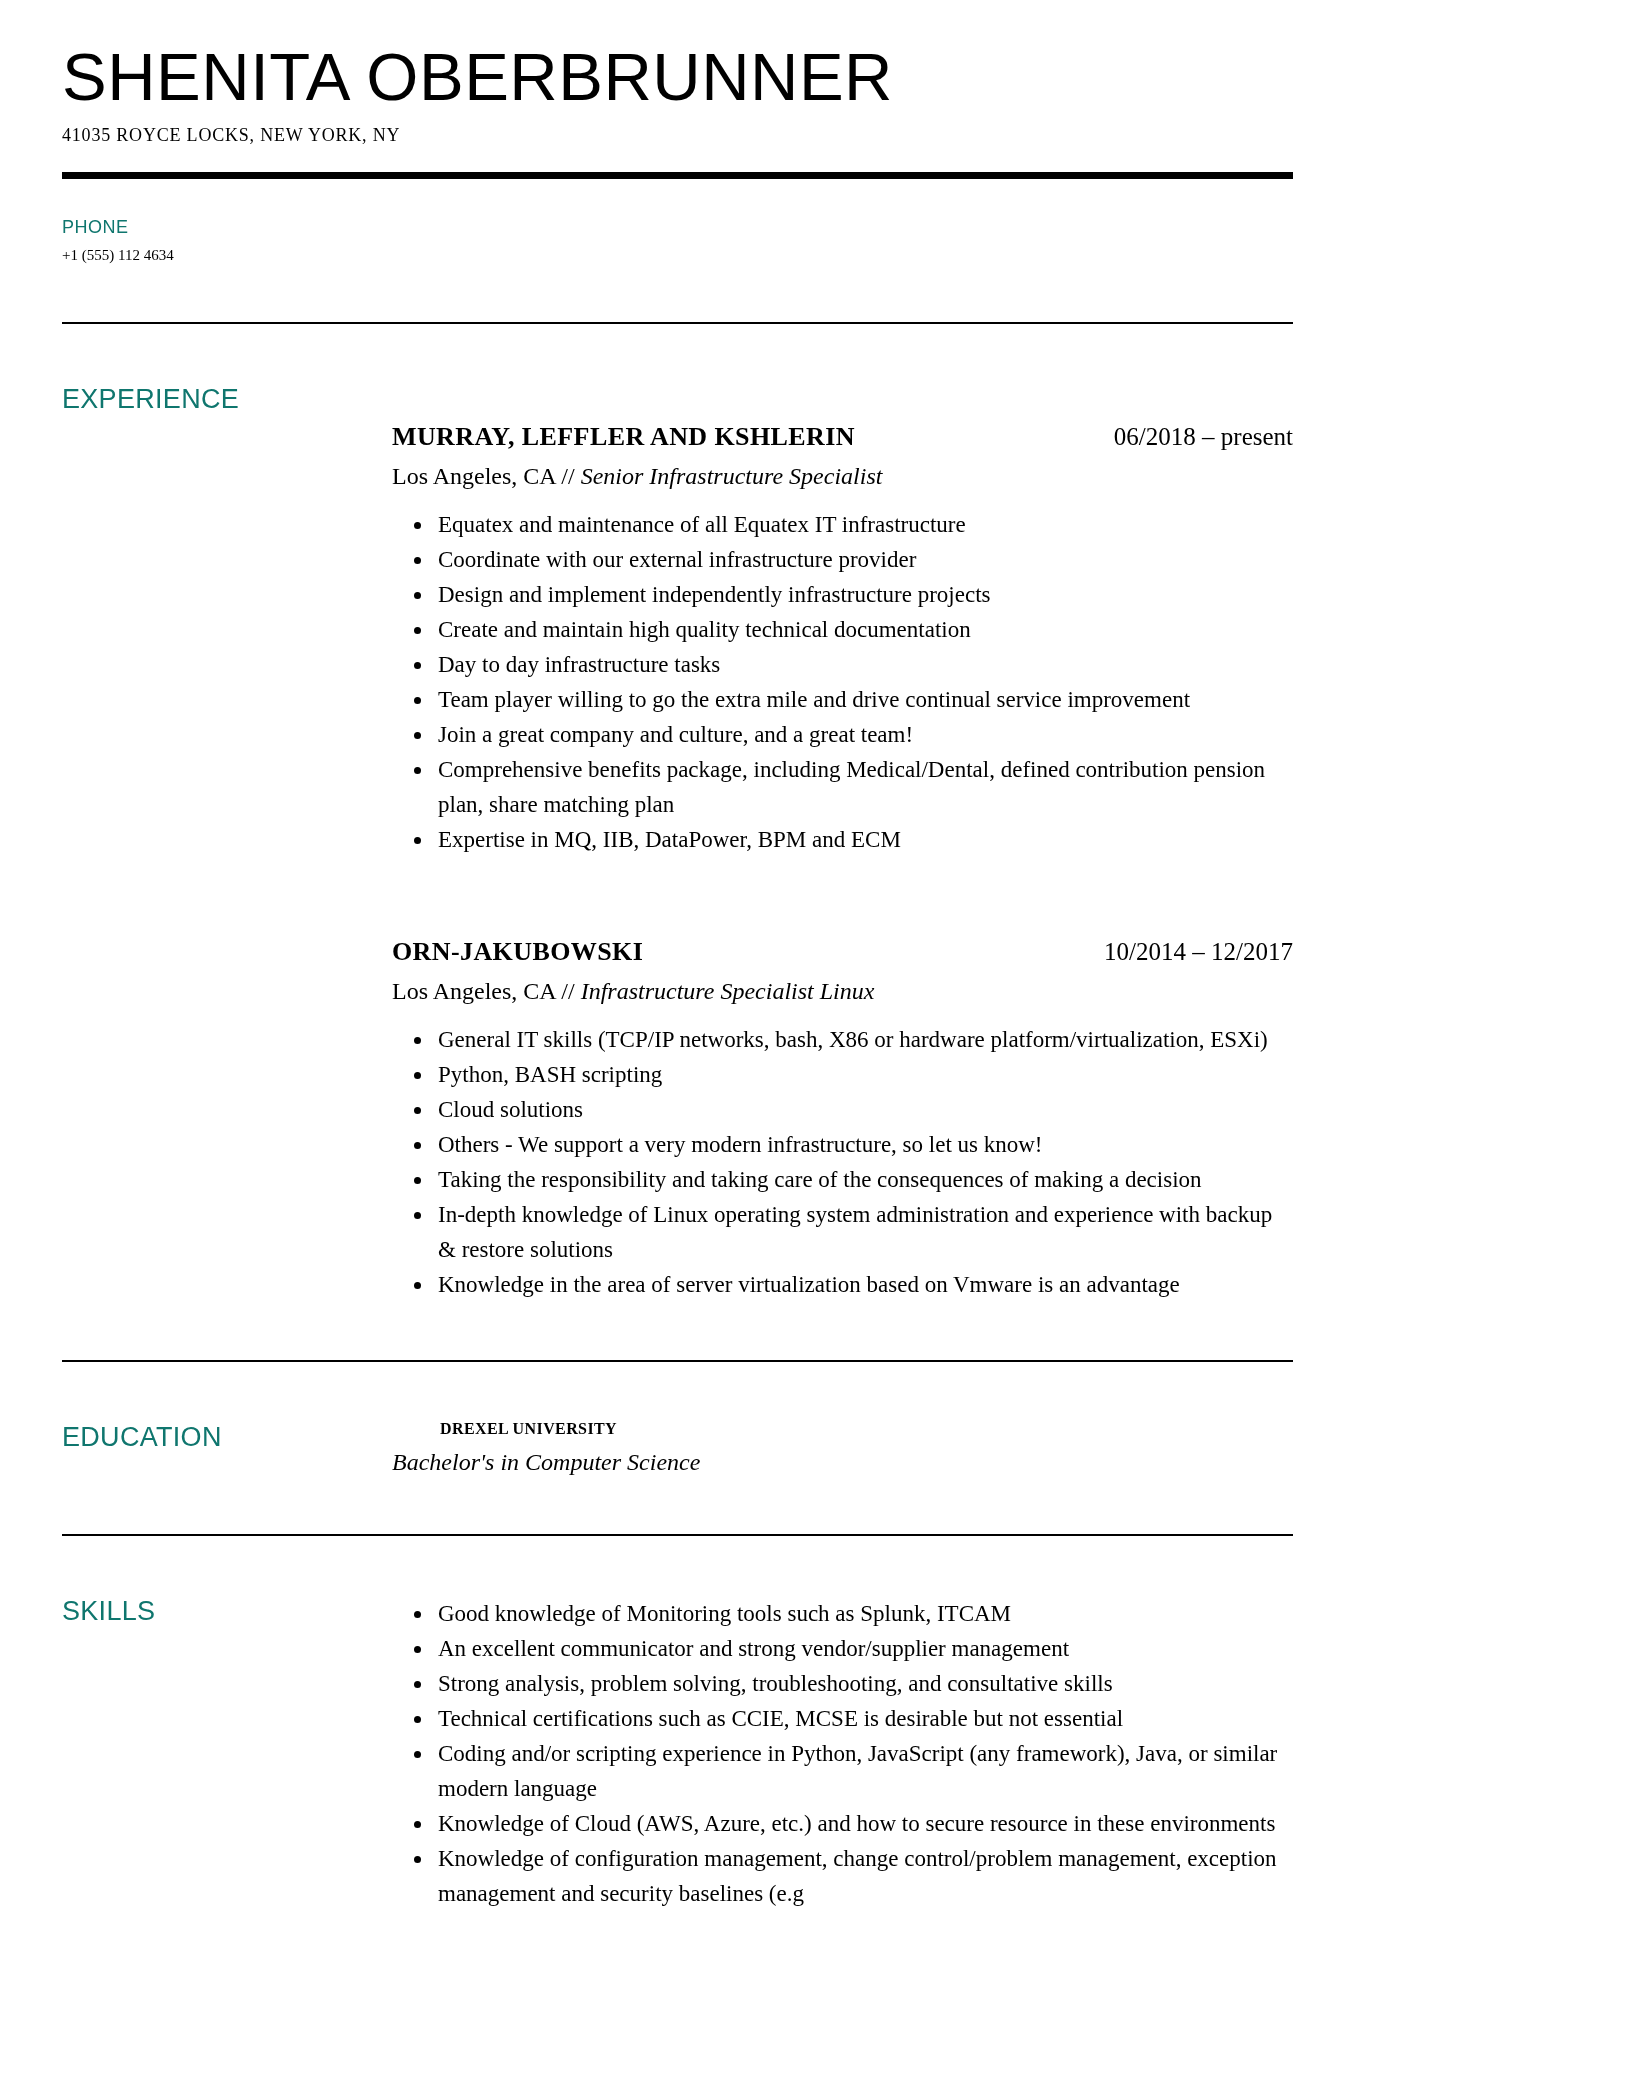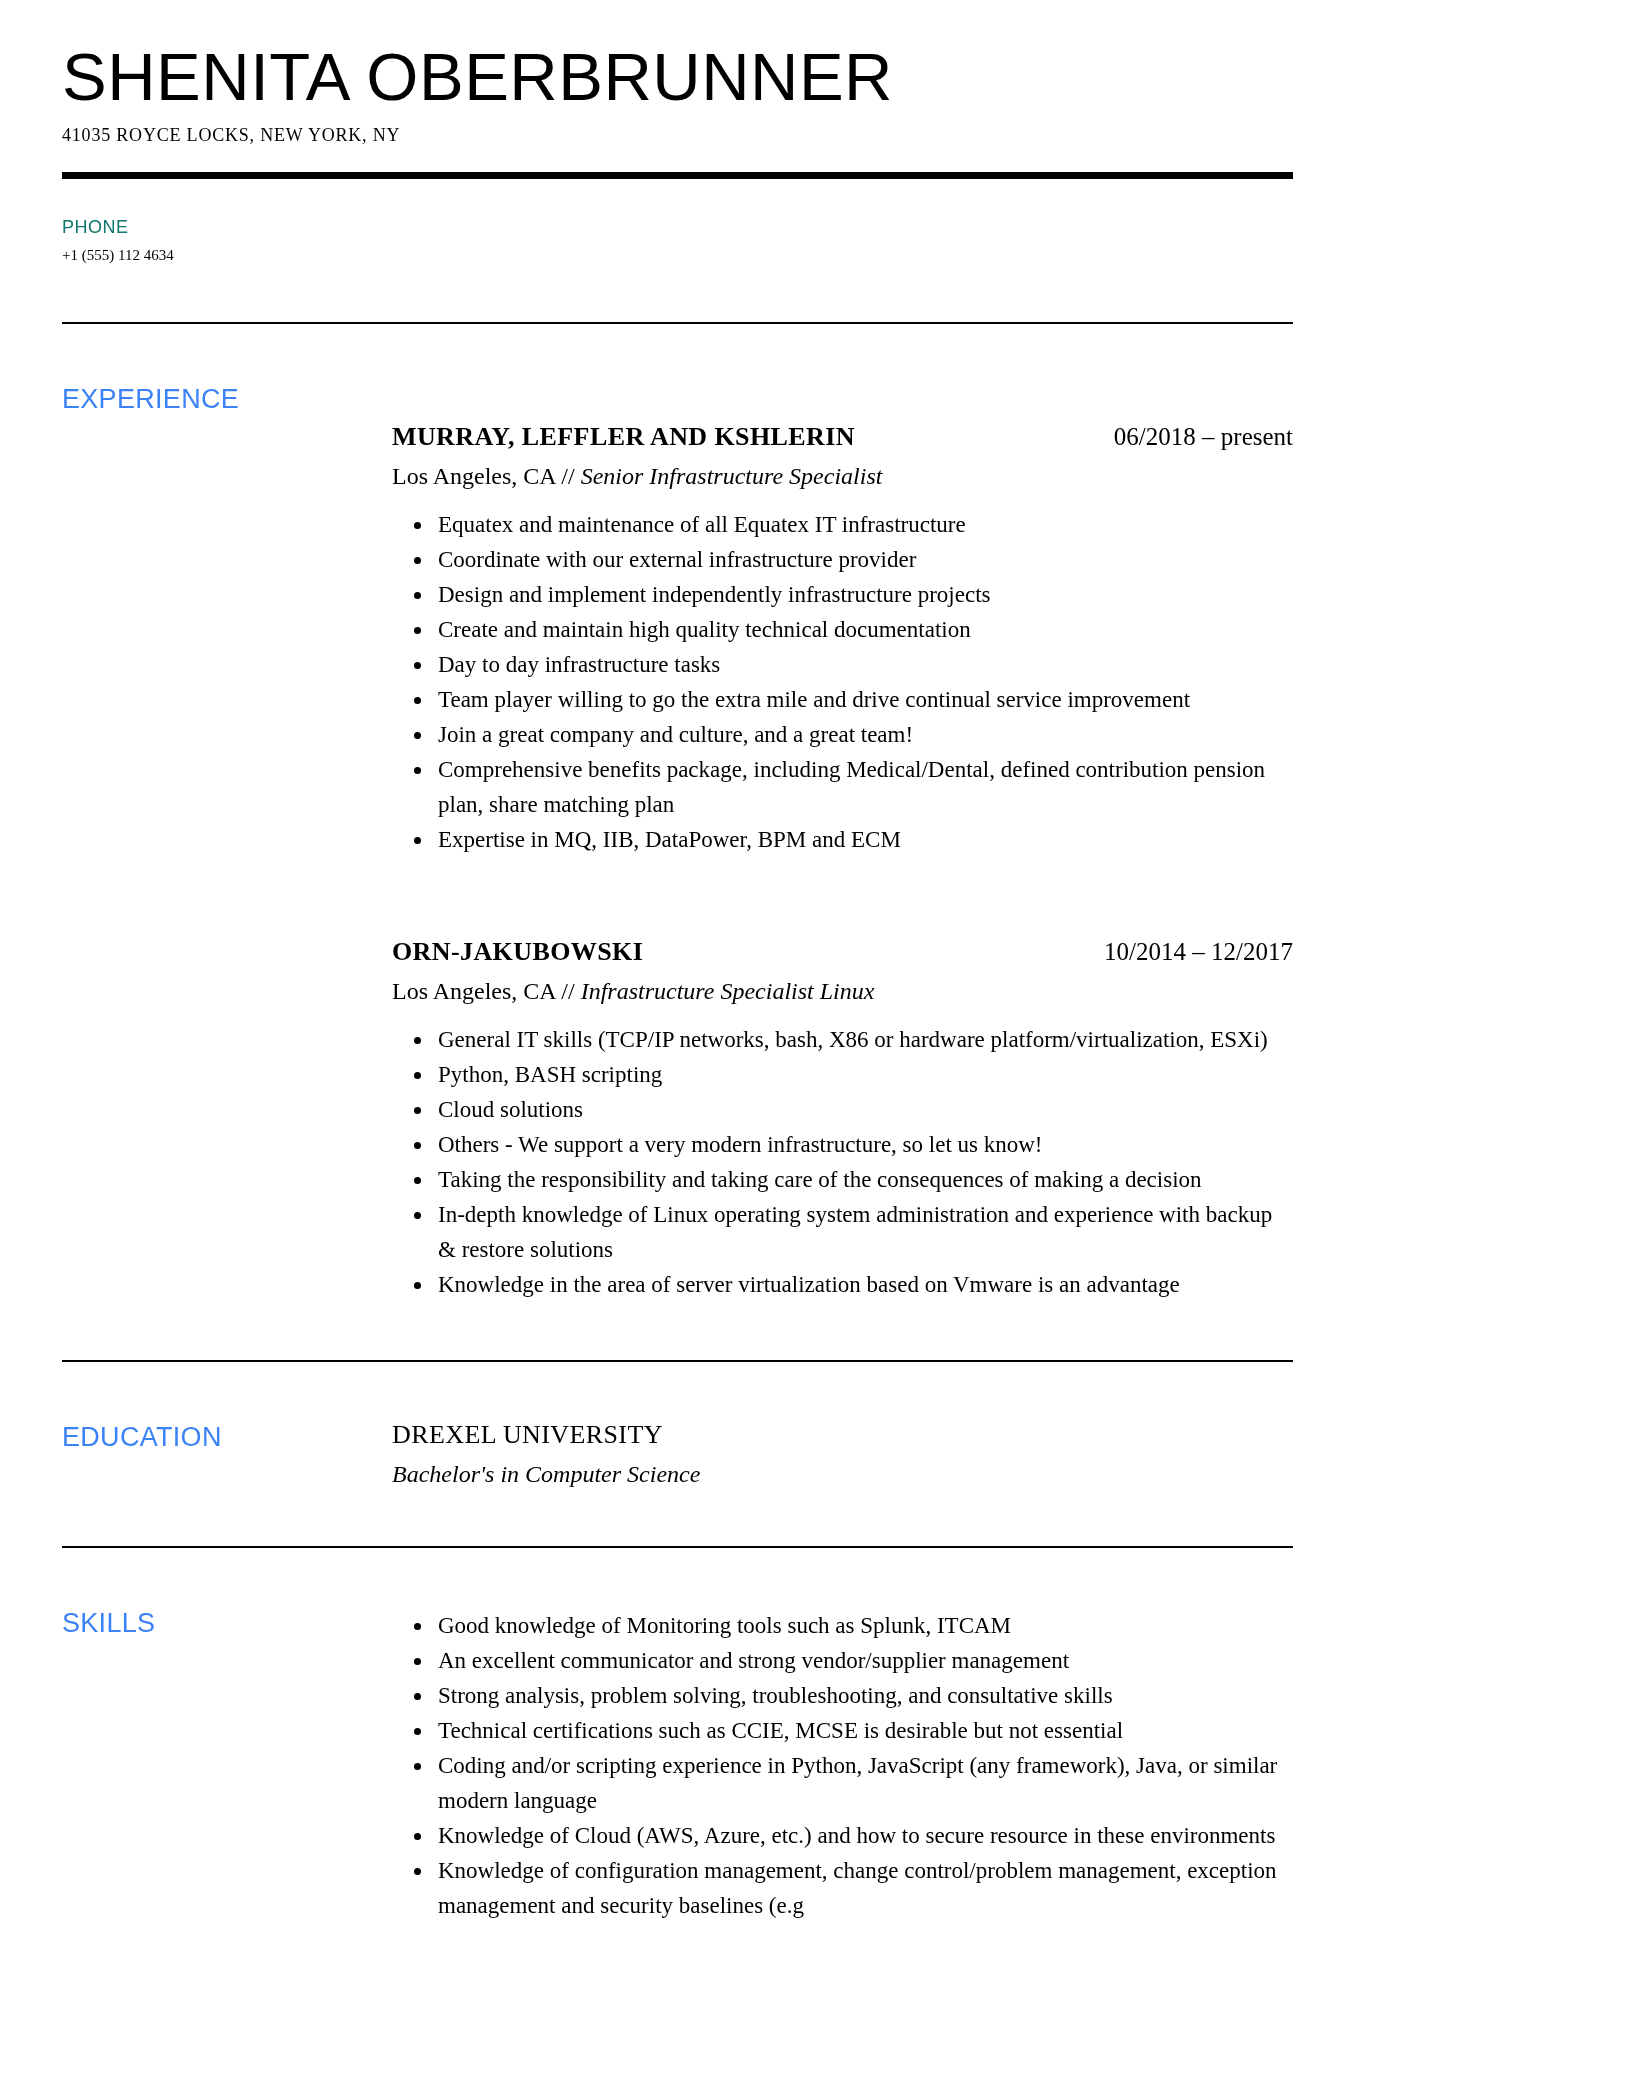--- a/index.html
+++ b/index.html
@@ -58,21 +58,21 @@
     display: flex;
     align-items: flex-start;
     margin-top: 58px;
   }
   .section-label {
     flex: 0 0 330px;
     width: 330px;
     font-family: "Liberation Sans", sans-serif;
     font-size: 27px;
     letter-spacing: 0.3px;
-    color: #3b82f6;
+    color: #0f766e;
     padding-top: 2px;
   }
   .section-body { flex: 1 1 auto; min-width: 0; }
 
   
   .job { margin-bottom: 80px; margin-top: 40px; }
   .job:last-child { margin-bottom: 0; }
   .job-head {
     display: flex;
     justify-content: space-between;
@@ -93,23 +93,24 @@
   ul.bullets {
     margin: 17px 0 0 0;
     padding-left: 42px;
     font-size: 23px;
     line-height: 35px;
   }
   ul.bullets li { padding-left: 4px; }
 
   
   .school-name {
-    font-weight: 400;
-    font-size: 26px;
+    font-weight: 700;
+    font-size: 16px;
     letter-spacing: 0.4px;
+    margin-left: 48px;
   }
   .school-degree {
     font-style: italic;
     font-size: 24px;
     margin-top: 11px;
   }
 
   
   .skills-body ul.bullets { margin-top: 2px; }
 </style>

